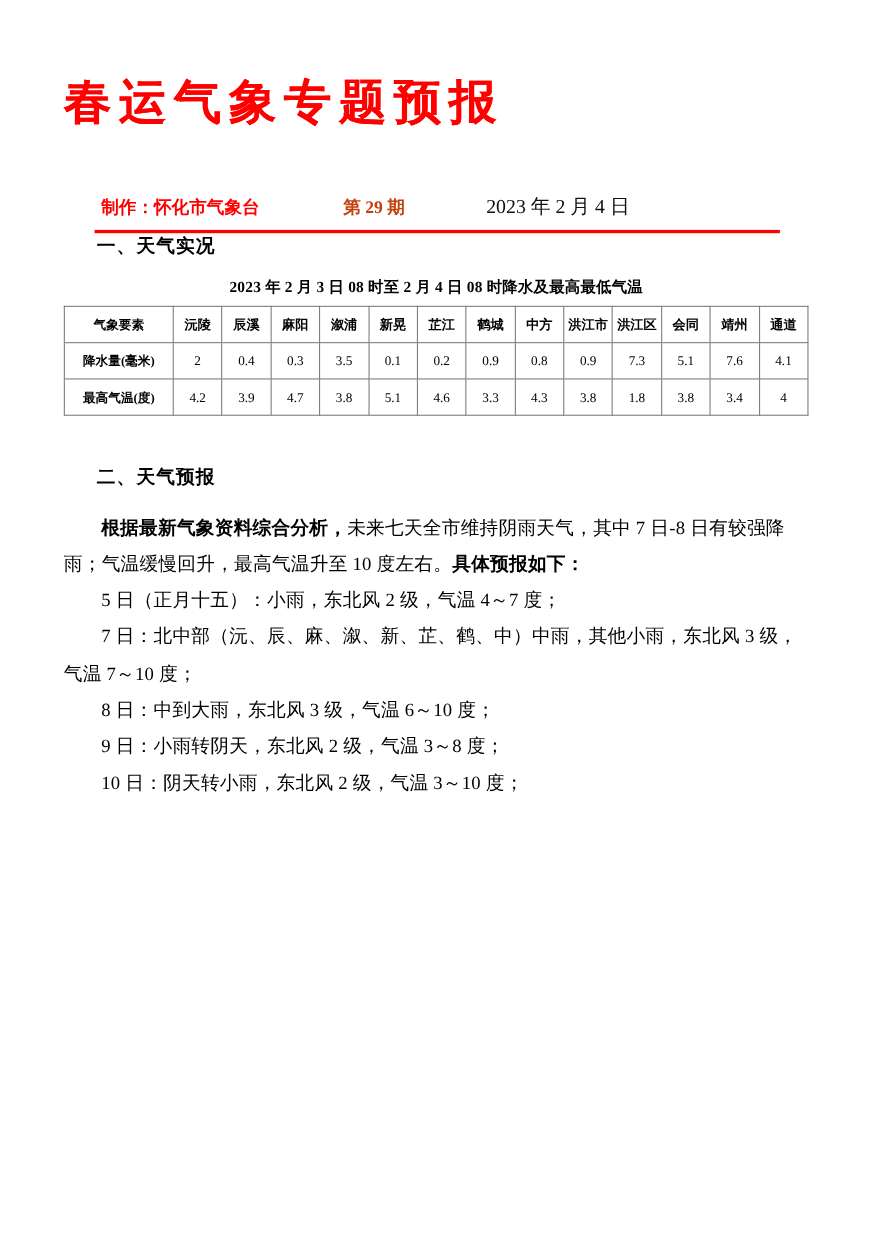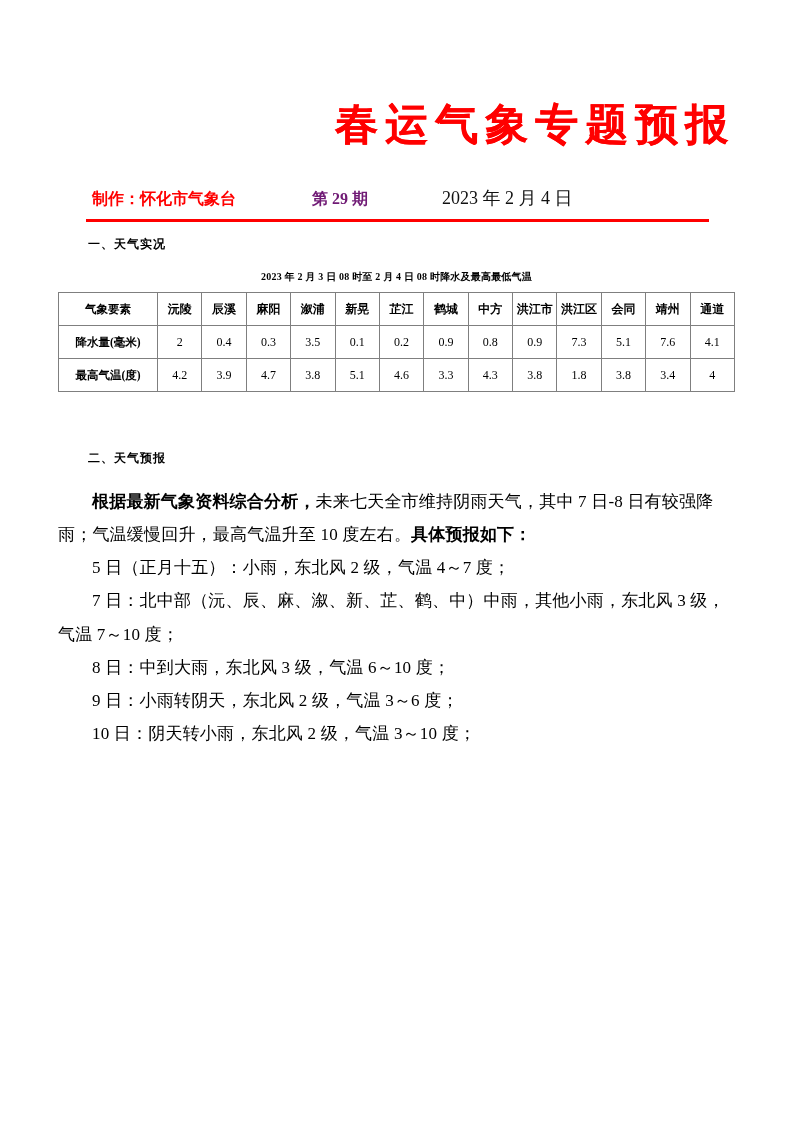--- a/index.html
+++ b/index.html
@@ -18,74 +18,73 @@
   .page {
     width: 793px;
     height: 1122px;
     box-sizing: border-box;
     padding: 0 58px;
     position: relative;
   }
 
   
   .doc-title {
-    margin-top: 96px;
-    text-align: right;
+    margin-top: 64px;
+    text-align: left;
     color: #ff0000;
     font-family: "DejaVu Serif", "Liberation Serif", serif;
     font-weight: bold;
     font-size: 43px;
     letter-spacing: 7px;
     text-shadow: 0.5px 0 0 #ff0000;
   }
 
   
   .byline {
-    margin-top: 32px;
+    margin-top: 54px;
     display: flex;
     align-items: baseline;
     font-size: 16px;
     font-weight: bold;
     padding: 0 26px 0 34px;
   }
   .byline .maker {
     color: #ff0000;
     white-space: nowrap;
   }
   .byline .issue {
-    color: #701a75;
+    color: #c2410c;
     white-space: nowrap;
     margin-left: 76px;
   }
   .byline .date {
     color: #111;
     font-weight: normal;
     white-space: nowrap;
     margin-left: 74px;
     font-size: 18px;
   }
   .red-rule {
     margin: 9px 26px 0 28px;
     height: 3px;
     background: #ff0000;
   }
 
   
   .section-heading {
-    font-size: 12px;
+    font-size: 17px;
     font-weight: bold;
     margin-left: 30px;
-    margin-top: 14px;
     letter-spacing: 1px;
   }
 
   
   .table-caption {
     text-align: center;
-    font-size: 10px;
+    font-size: 14px;
     font-weight: bold;
     margin-top: 17px;
     letter-spacing: 0.2px;
   }
 
   
   table.weather {
     margin-top: 8px;
     border-collapse: collapse;
     width: 100%;
@@ -204,17 +203,17 @@
 
   <div style="height:44px"></div>
 
   <div class="section-heading">二、天气预报</div>
 
   <div class="body-block">
     <p class="para"><b class="strong">根据最新气象资料综合分析，</b><span>未来七天全市维持阴雨天气，其中 7 日-8 日有较强降雨；气温缓慢回升，最高气温升至 10 度左右。</span><b class="strong">具体预报如下：</b></p>
     <p class="para">5 日（正月十五）：小雨，东北风 2 级，气温 4～7 度；</p>
     <p class="para">7 日：北中部（沅、辰、麻、溆、新、芷、鹤、中）中雨，其他小雨，东北风 3 级，气温 7～10 度；</p>
     <p class="para">8 日：中到大雨，东北风 3 级，气温 6～10 度；</p>
-    <p class="para">9 日：小雨转阴天，东北风 2 级，气温 3～6 度；</p>
+    <p class="para">9 日：小雨转阴天，东北风 2 级，气温 3～8 度；</p>
     <p class="para">10 日：阴天转小雨，东北风 2 级，气温 3～10 度；</p>
   </div>
 
 </div>
 
 </body></html>

